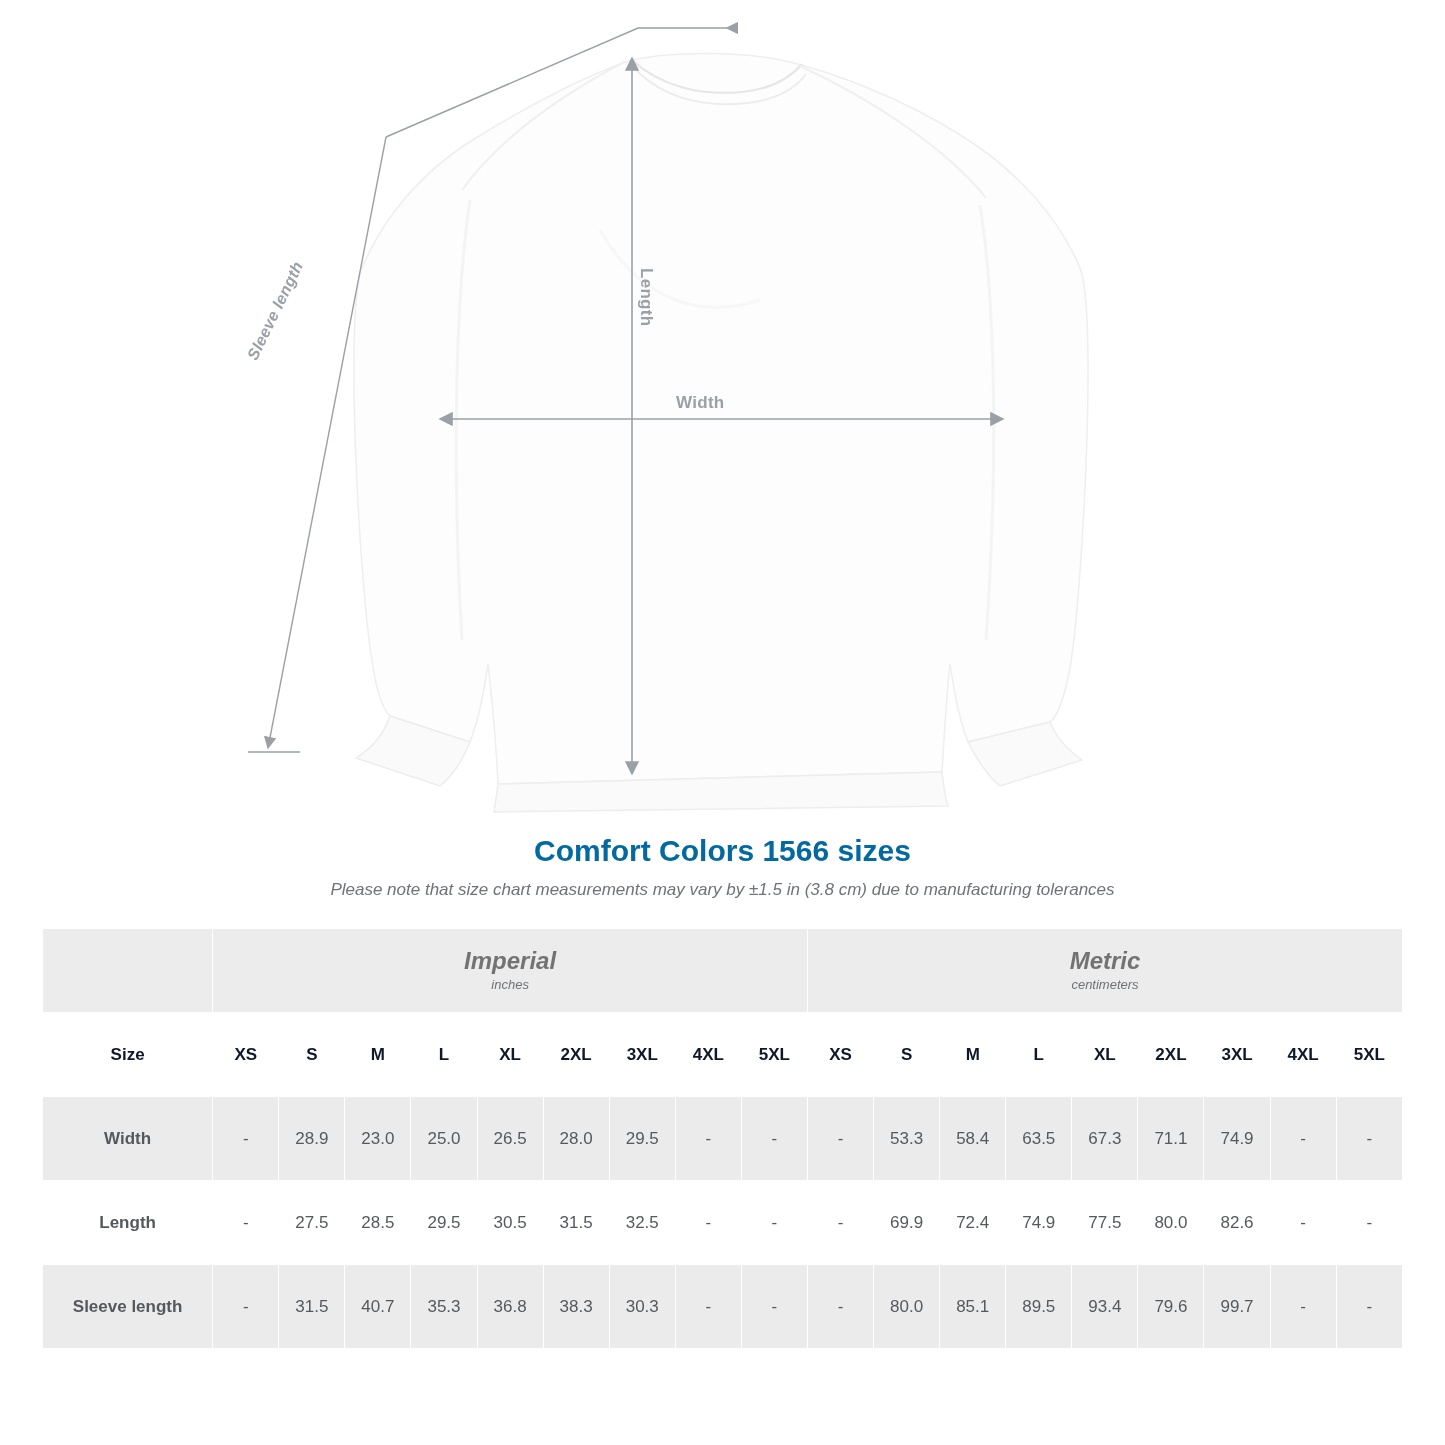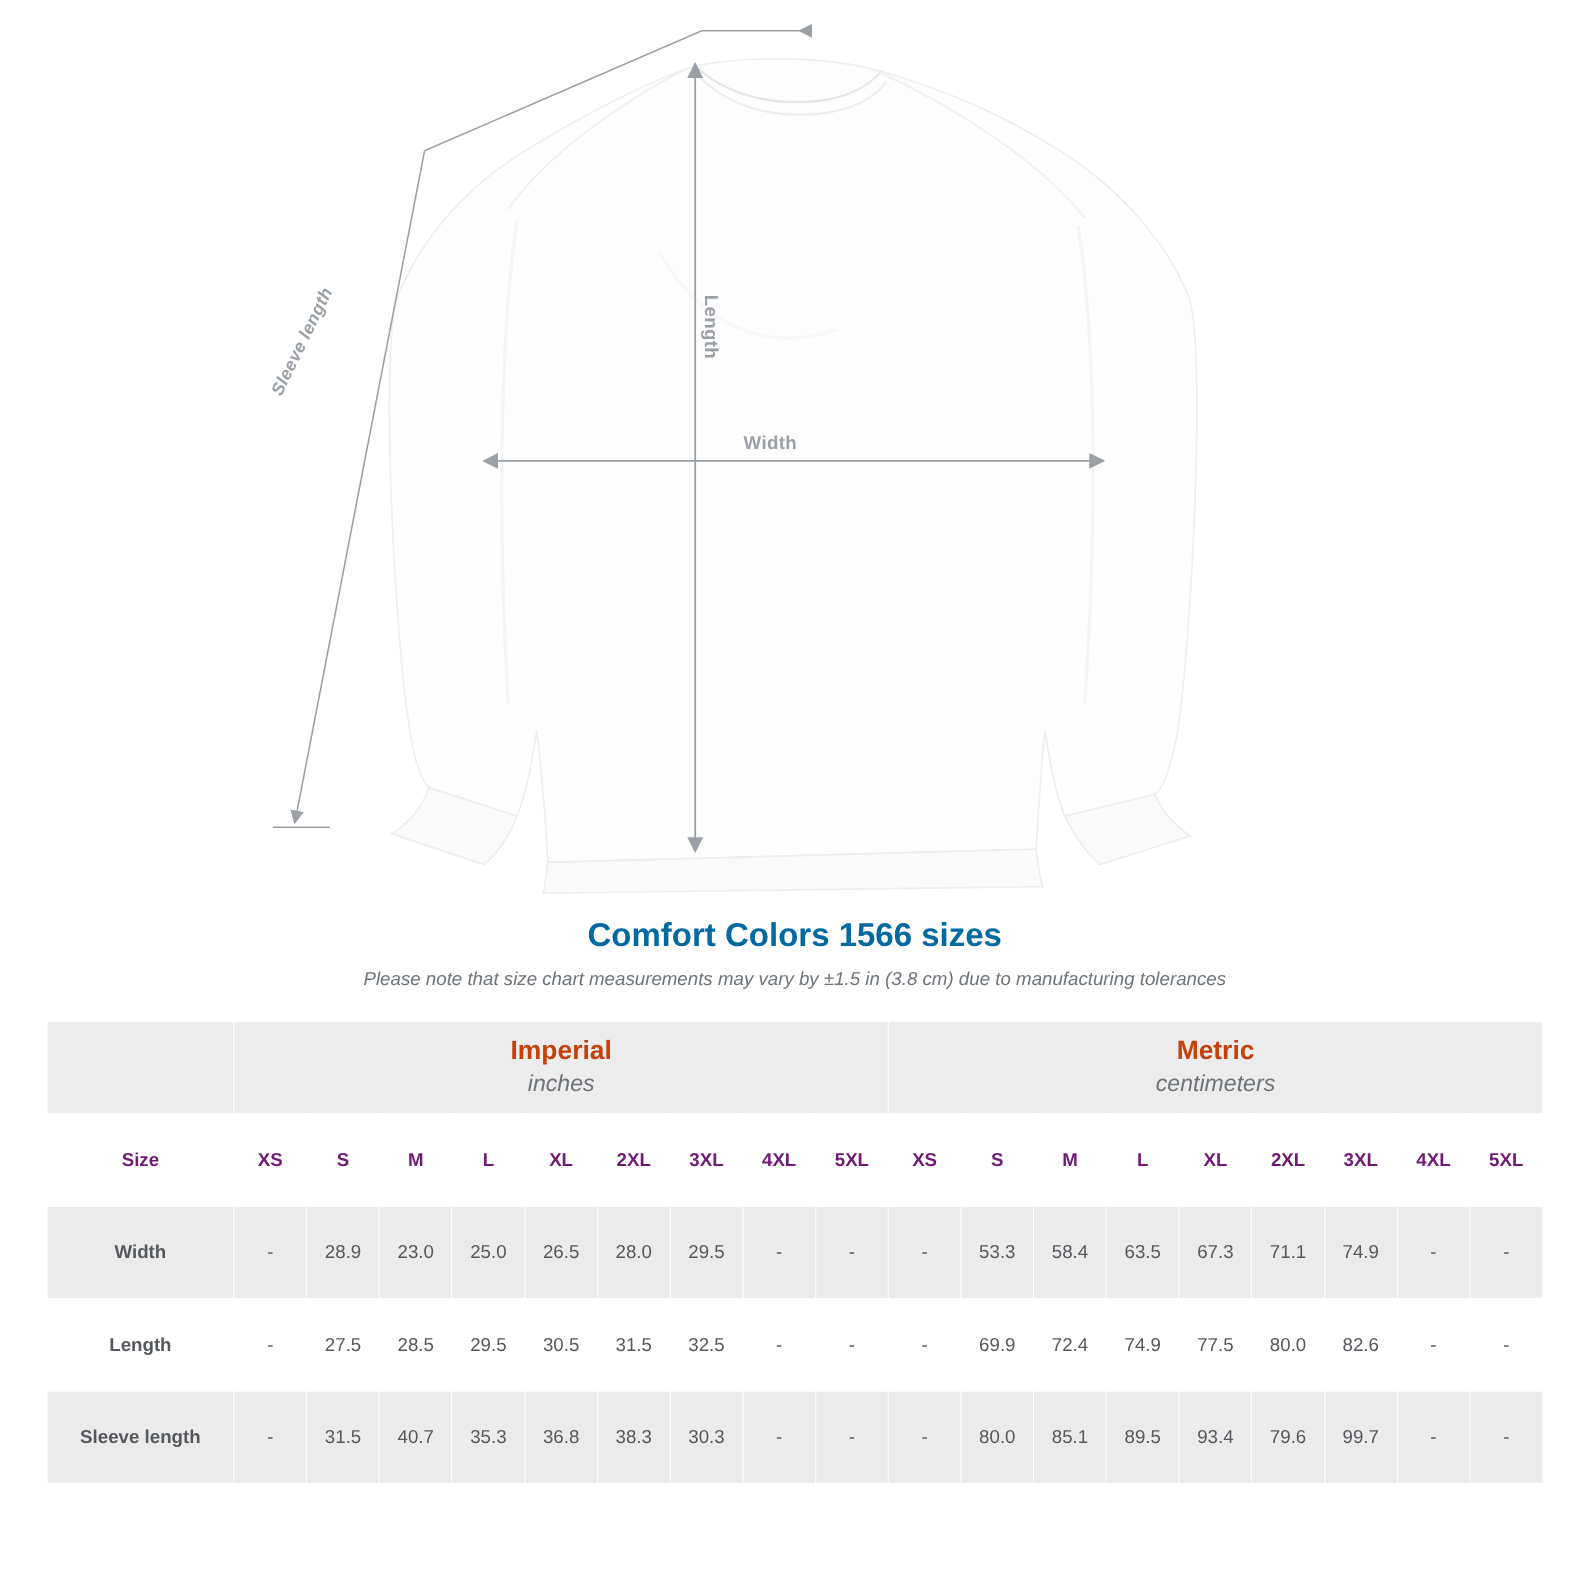--- a/index.html
+++ b/index.html
@@ -77,32 +77,33 @@
     padding: 0;
     height: 84px;
   }
   .unit-head {
     background: #ececec;
     height: 110px;
   }
   .unit-head .unit-name {
     font-size: 24px;
     font-weight: bold;
-    color: #c2410c;
+    font-style: italic;
+    color: #737373;
     line-height: 1.25;
   }
   .unit-head .unit-sub {
-    font-size: 21px;
+    font-size: 13px;
     font-style: italic;
     color: #6d7378;
     line-height: 1.4;
   }
   .spacer-cell { background: #ececec; }
 
-  tr.header-row td { background: #ffffff; font-weight: bold; color: #701a75; }
+  tr.header-row td { background: #ffffff; font-weight: bold; color: #0f172a; }
   tr.header-row td.rowlabel { background: #ffffff; }
   tr.row-even td { background: #ebebeb; }
   tr.row-odd td { background: #ffffff; }
 
   td.rowlabel {
     font-weight: bold;
     color: #3f4347;
     font-size: 17px;
   }
   tr.row-even td.rowlabel { background: #ebebeb; }

